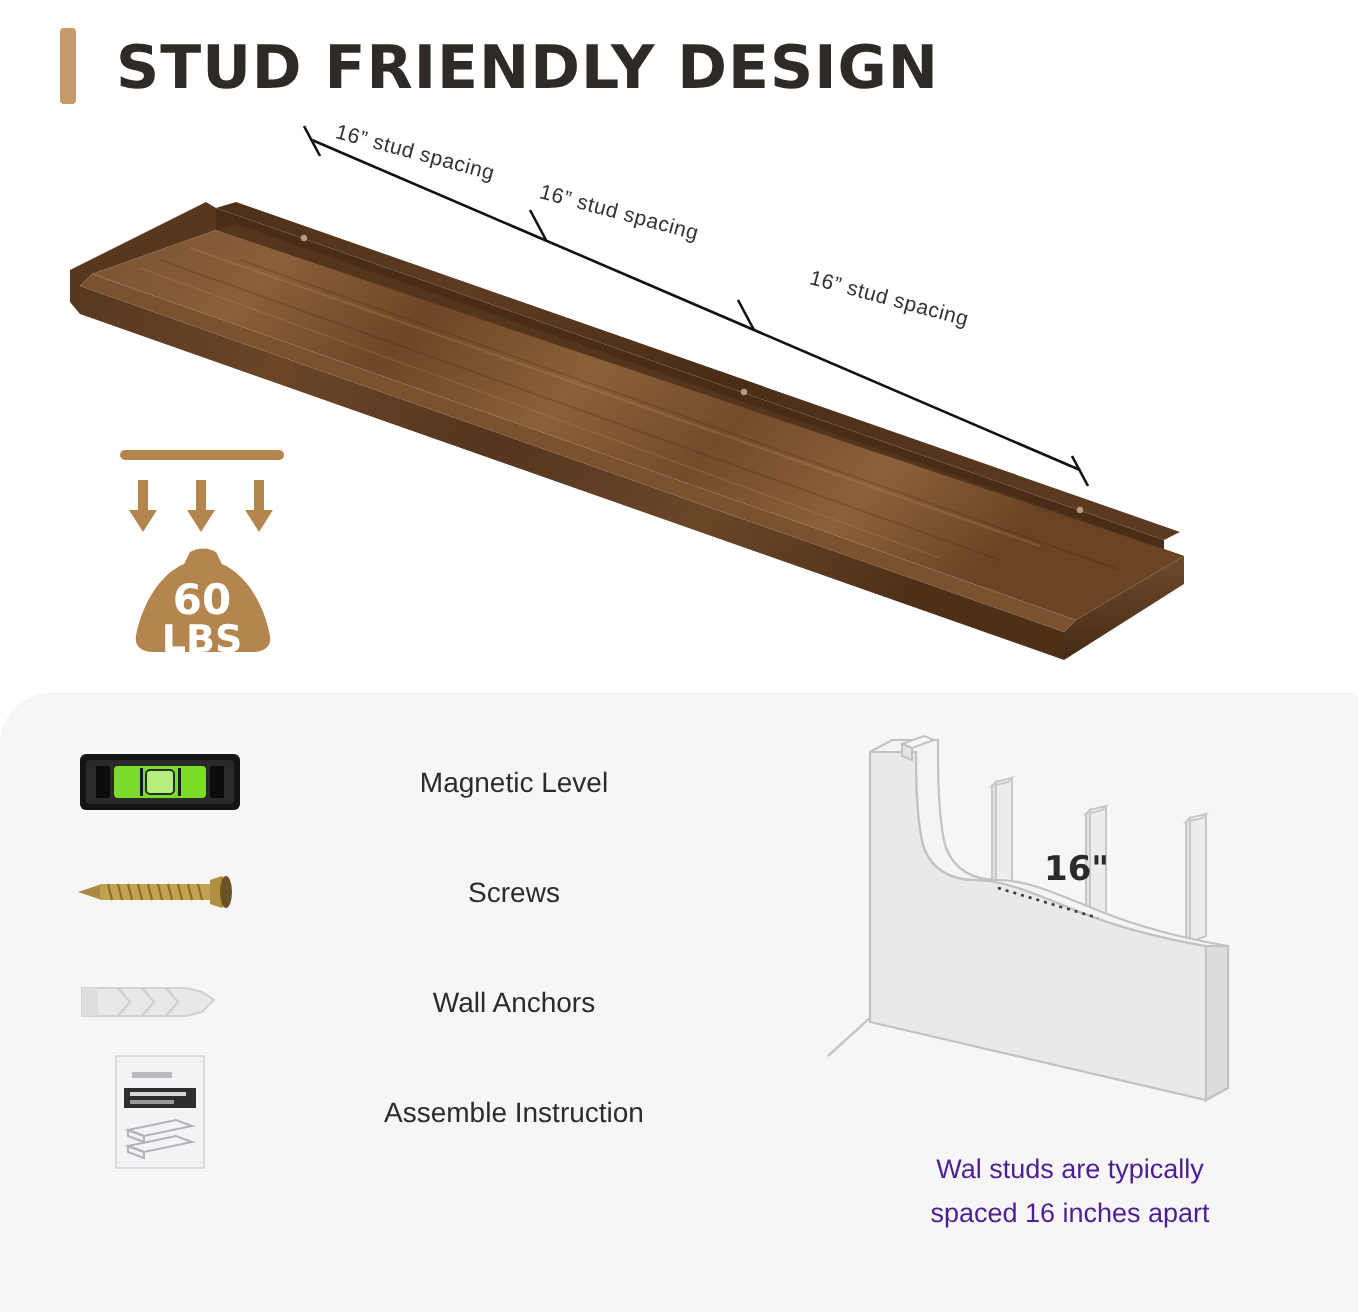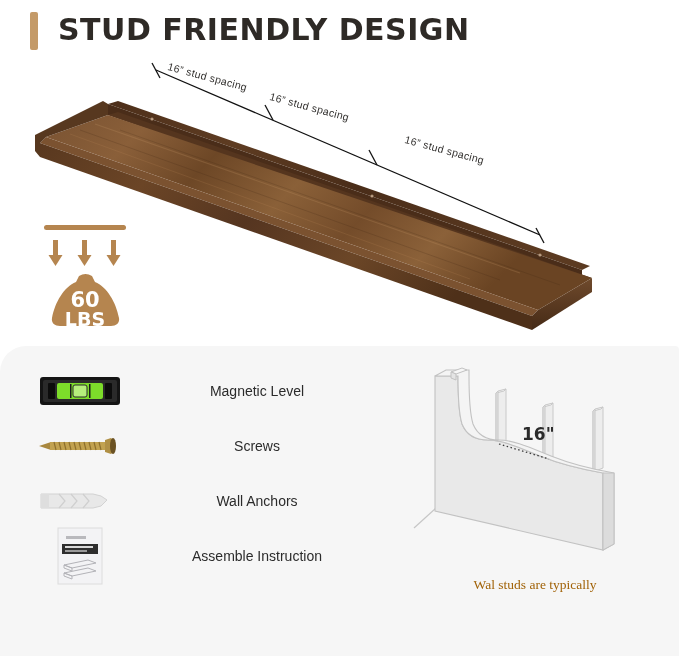--- a/index.html
+++ b/index.html
@@ -12,24 +12,24 @@
     background: #ffffff;
     font-family: "Liberation Sans", sans-serif;
     overflow: hidden;
     position: relative;
     color: #333;
   }
 
   
   .header {
     position: absolute;
-    left: 0; top: 12px;
+    left: 0; top: 0;
     width: 679px; height: 52px;
     display: flex;
-    align-items: flex-start;
+    align-items: flex-end;
   }
   .title-accent {
     width: 8px;
     height: 38px;
     background: #c49a68;
     border-radius: 2px;
     margin-left: 30px;
     flex: none;
   }
   .page-title {
@@ -59,21 +59,21 @@
     transform-origin: left center;
     letter-spacing: 0.3px;
   }
   .sl1 { left: 168px; top: 12px;  transform: rotate(15deg); }
   .sl2 { left: 270px; top: 42px;  transform: rotate(15deg); }
   .sl3 { left: 405px; top: 85px;  transform: rotate(15deg); }
 
   
   .weight-badge {
     position: absolute;
-    left: 32px; top: 218px;
+    left: 48px; top: 218px;
     width: 106px; height: 112px;
   }
 
   
   .bottom-card {
     position: absolute;
     left: 0; top: 346px;
     width: 679px; height: 310px;
     background: #f6f6f6;
     border-top-left-radius: 26px;
@@ -113,22 +113,22 @@
     left: 400px; top: 10px;
     width: 270px; height: 290px;
   }
   .stud-caption {
     position: absolute;
     left: 0; top: 218px;
     width: 270px;
     text-align: center;
     font-size: 13.5px;
     line-height: 22px;
-    color: #a16207;
-    font-family: Liberation Serif, serif;
+    color: #4c1d95;
+    font-family: Liberation Sans, sans-serif;
   }
   .stud-caption span { display: block; }
 </style>
 </head>
 <body>
 
 <div class="header">
   <div class="title-accent"></div>
   <div class="page-title">STUD FRIENDLY DESIGN</div>
 </div>
@@ -349,15 +349,16 @@
         <polygon points="51,16 62,12 67,14 56,18" fill="#f7f7f7" stroke="#c2c2c2" stroke-width="1"></polygon>
         <polygon points="51,16 51,22 56,24 56,18" fill="#e4e4e4" stroke="#c2c2c2" stroke-width="1"></polygon>
       </g>
 
       <path d="M99,88 L149,103" stroke="#3a3a3a" stroke-width="1.3" stroke-dasharray="1.5,2.5" fill="none"></path>
       <text x="122" y="84" font-family="DejaVu Sans, sans-serif" font-size="17" font-weight="bold" fill="#2b2b2b">16"</text>
     </svg>
 
     <div class="stud-caption">
       <span>Wal studs are typically</span>
+      <span>spaced 16 inches apart</span>
     </div>
   </div>
 </div>
 
 </body></html>

